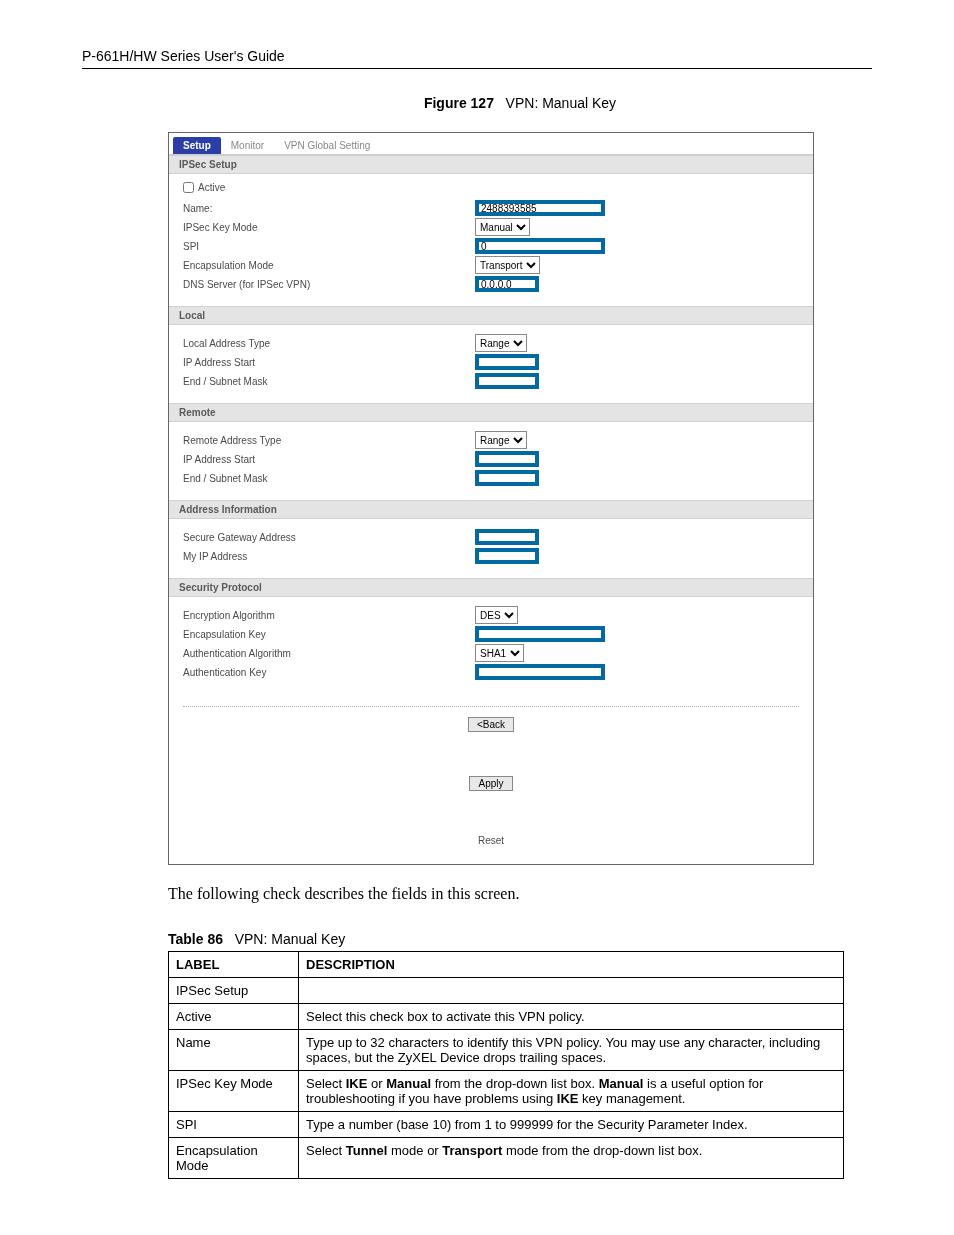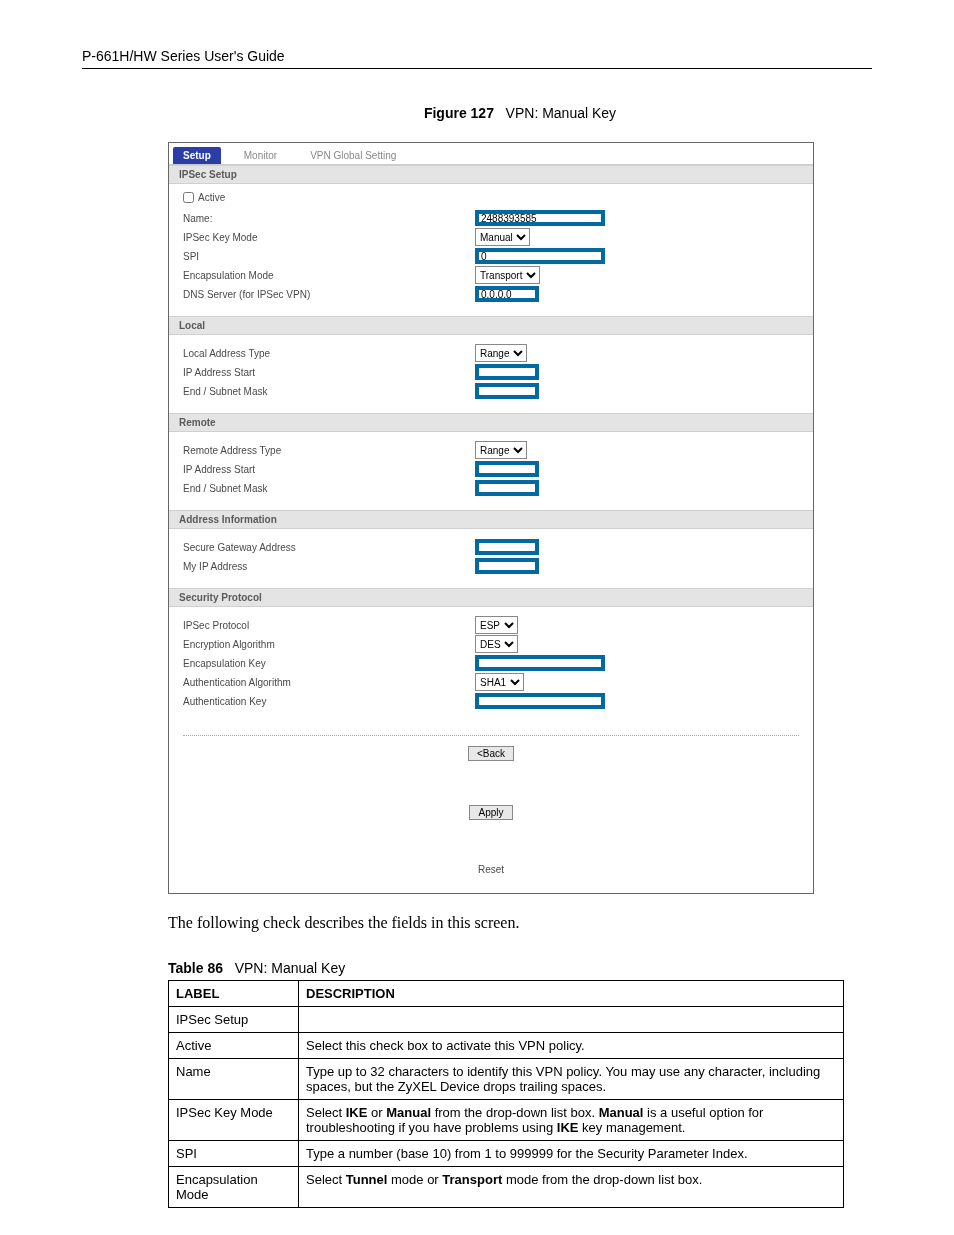--- a/index.html
+++ b/index.html
@@ -12,21 +12,21 @@
   }
   .page {
     width: 954px;
     margin: 0 auto;
     padding: 48px 82px 40px 82px;
     min-height: 1235px;
   }
   .running-header {
     border-bottom: 1.5px solid #000;
     padding-bottom: 4px;
-    margin-bottom: 36px;
+    margin-bottom: 26px;
     font-size: 14px;
   }
   .figure-caption {
     margin-left: 86px;
     font-size: 14px;
     margin-bottom: 21px;
     text-align: center;
   }
   .figure-caption .bold { font-weight: bold; }
   .embedded-ui {
@@ -39,21 +39,20 @@
     color: #4a4a4a;
   }
   .tab-bar {
     background: #fff;
     height: 22px;
     border-bottom: 1px solid #ccc;
     display: flex;
     align-items: center;
     padding-top: 3px;
     padding-left: 4px;
-    gap: 13px;
   }
   .tab {
     display: inline-block;
     padding: 3px 10px 3px 10px;
     font-size: 10px;
     color: #888;
     cursor: pointer;
   }
   .tab.active {
     background: #2b3ea8;
@@ -284,26 +283,20 @@
         <div class="form-label">My IP Address</div>
         <div class="form-control-cell">
             <input class="text-input w90" style="">
           </div>
       </div>
     </div>
 
     <div class="section-header">Security Protocol</div>
     <div class="form-block">
       <div class="form-row">
-        <div class="form-label">IPSec Protocol</div>
-        <div class="form-control-cell">
-            <select class="select"><option>ESP</option></select>
-          </div>
-      </div>
-      <div class="form-row">
         <div class="form-label">Encryption Algorithm</div>
         <div class="form-control-cell">
             <select class="select"><option>DES</option></select>
           </div>
       </div>
       <div class="form-row">
         <div class="form-label">Encapsulation Key</div>
         <div class="form-control-cell">
             <input class="text-input w140" style="">
           </div>

